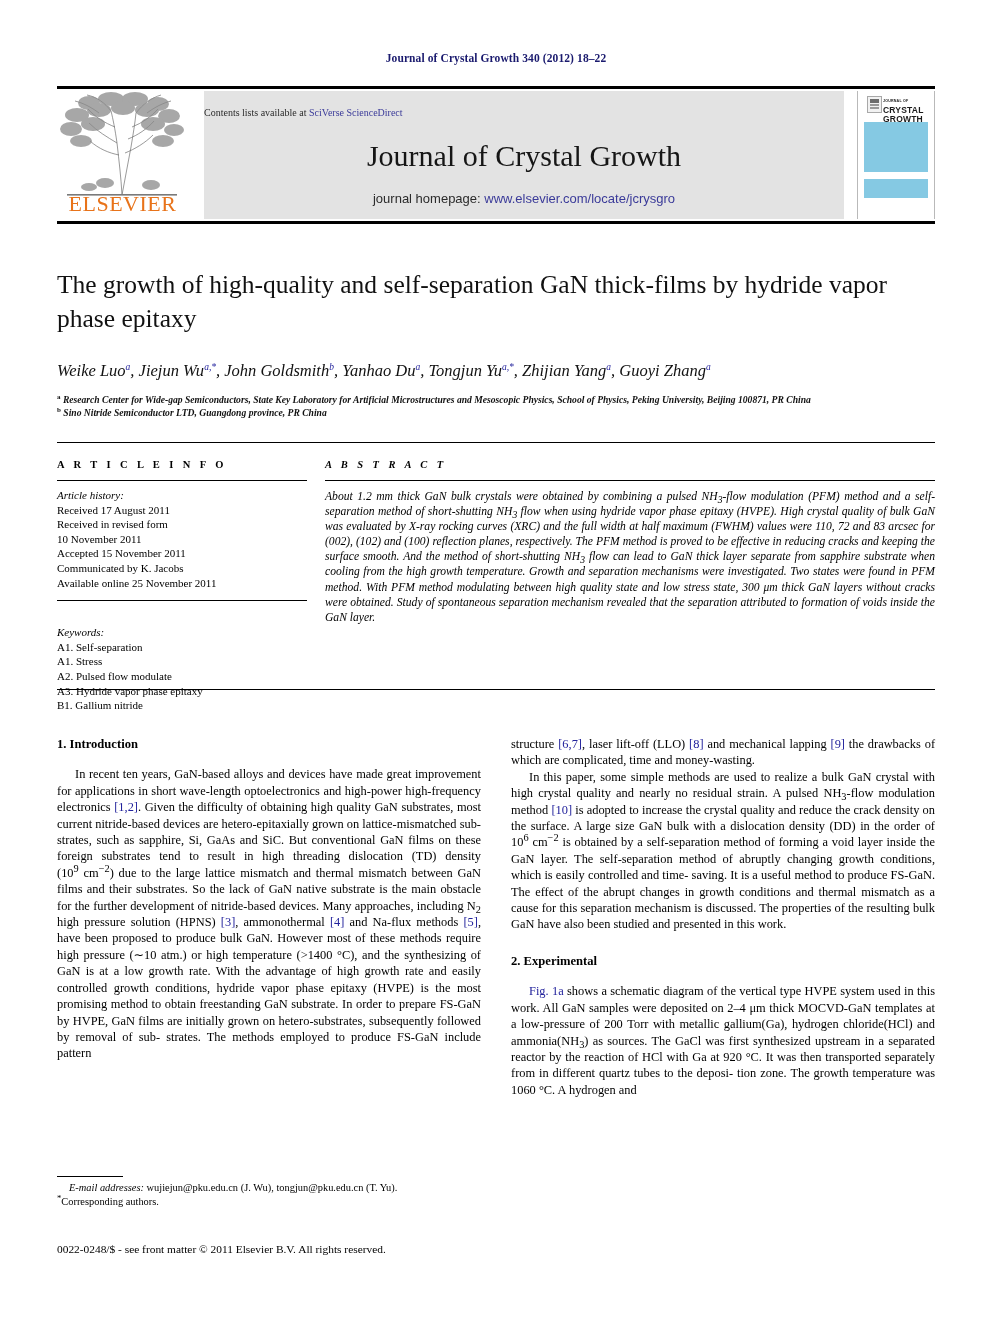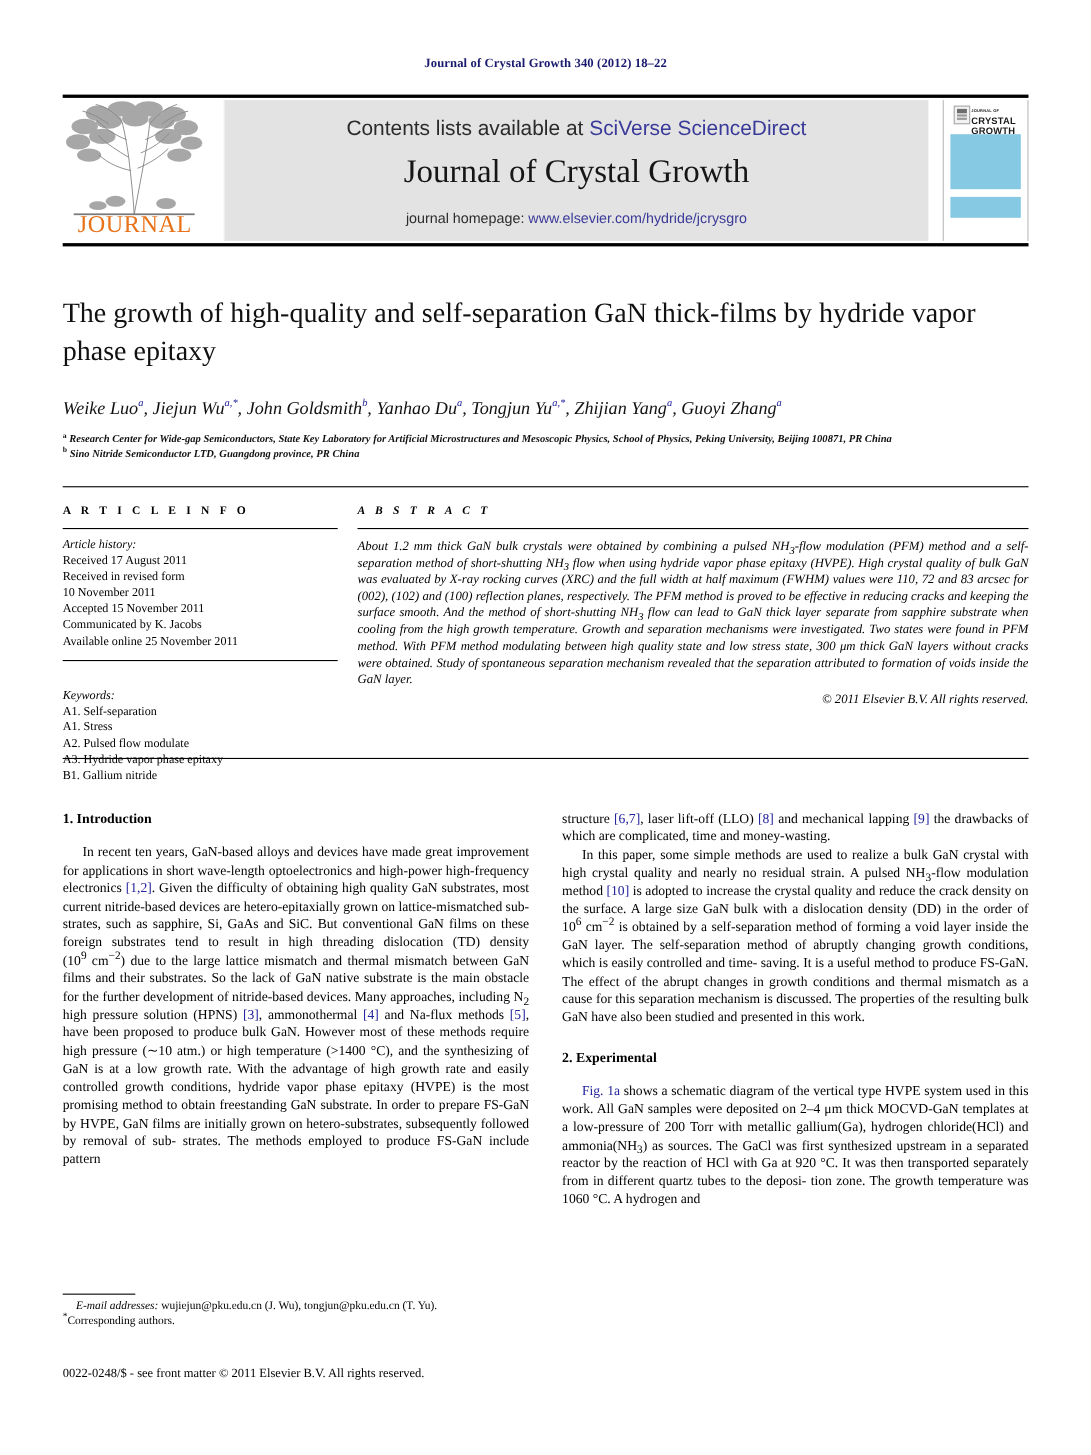--- a/index.html
+++ b/index.html
@@ -75,23 +75,22 @@
     position: absolute;
     left: 146px; top: 5px;
     width: 640px; height: 128px;
     background: #e3e3e3;
     border-left: 1px solid #ffffff;
   }
   .contents-line {
     position: absolute;
     left: 0; top: 16px;
     width: 640px;
-    text-align: center;
-    font-family: Liberation Sans, sans-serif;
-    font-size: 19px;
+    font-family: Liberation Serif, serif;
+    font-size: 10px;
     color: #2b2b2b;
   }
   .contents-line .lk { color: #3a3a99; }
   .journal-name {
     position: absolute;
     left: 0; top: 48px;
     width: 640px;
     text-align: center;
     font-family: "Liberation Serif", serif;
     font-size: 30px;
@@ -357,30 +356,30 @@
           <ellipse cx="94" cy="33" rx="12" ry="7"></ellipse>
           <ellipse cx="115" cy="39" rx="10" ry="6"></ellipse>
           <ellipse cx="22" cy="50" rx="11" ry="6"></ellipse>
           <ellipse cx="104" cy="50" rx="11" ry="6"></ellipse>
           <ellipse cx="46" cy="92" rx="9" ry="5"></ellipse>
           <ellipse cx="30" cy="96" rx="8" ry="4"></ellipse>
           <ellipse cx="92" cy="94" rx="9" ry="5"></ellipse>
         </g>
         <rect x="8" y="103" width="110" height="1.6" fill="#7a7a7a"></rect>
       </svg>
-      <div class="elsevier-word">JOURNAL</div>
+      <div class="elsevier-word">ELSEVIER</div>
     </div>
 
     <div class="center-band">
       <div class="contents-line">
         <span>Contents lists available at </span><a class="lk" href="#" style="text-decoration:none">SciVerse ScienceDirect</a>
       </div>
       <div class="journal-name">Journal of Crystal Growth</div>
       <div class="homepage-line">
-        <span>journal homepage: </span><a class="lk" href="#" style="text-decoration:none">www.elsevier.com/hydride/jcrysgro</a>
+        <span>journal homepage: </span><a class="lk" href="#" style="text-decoration:none">www.elsevier.com/locate/jcrysgro</a>
       </div>
     </div>
 
     <div class="cover-thumb">
       <div class="cover-inner">
         <div class="cover-badge">
             <i></i>
             <i></i>
             <i></i>
           </div>
@@ -441,21 +440,20 @@
         method and a self-separation method of short-shutting NH<sub>3</sub> flow when using hydride vapor phase epitaxy
         (HVPE). High crystal quality of bulk GaN was evaluated by X-ray rocking curves (XRC) and the full width at
         half maximum (FWHM) values were 110, 72 and 83 arcsec for (002), (102) and (100) reflection planes,
         respectively. The PFM method is proved to be effective in reducing cracks and keeping the surface smooth.
         And the method of short-shutting NH<sub>3</sub> flow can lead to GaN thick layer separate from sapphire substrate
         when cooling from the high growth temperature. Growth and separation mechanisms were investigated.
         Two states were found in PFM method. With PFM method modulating between high quality state and low
         stress state, 300&nbsp;μm thick GaN layers without cracks were obtained. Study of spontaneous separation
         mechanism revealed that the separation attributed to formation of voids inside the GaN layer.
       </div>
-      <div class="abs-copy">© 2011 Elsevier B.V. All rights reserved.</div>
     </div>
 
     <div class="band-rule-bottom"></div>
   </div>
 
   <div class="bodycol left">
     <div class="heading">1.  Introduction</div>
     <p class="para">
       In recent ten years, GaN-based alloys and devices have made great
       improvement for applications in short wave-length optoelectronics

